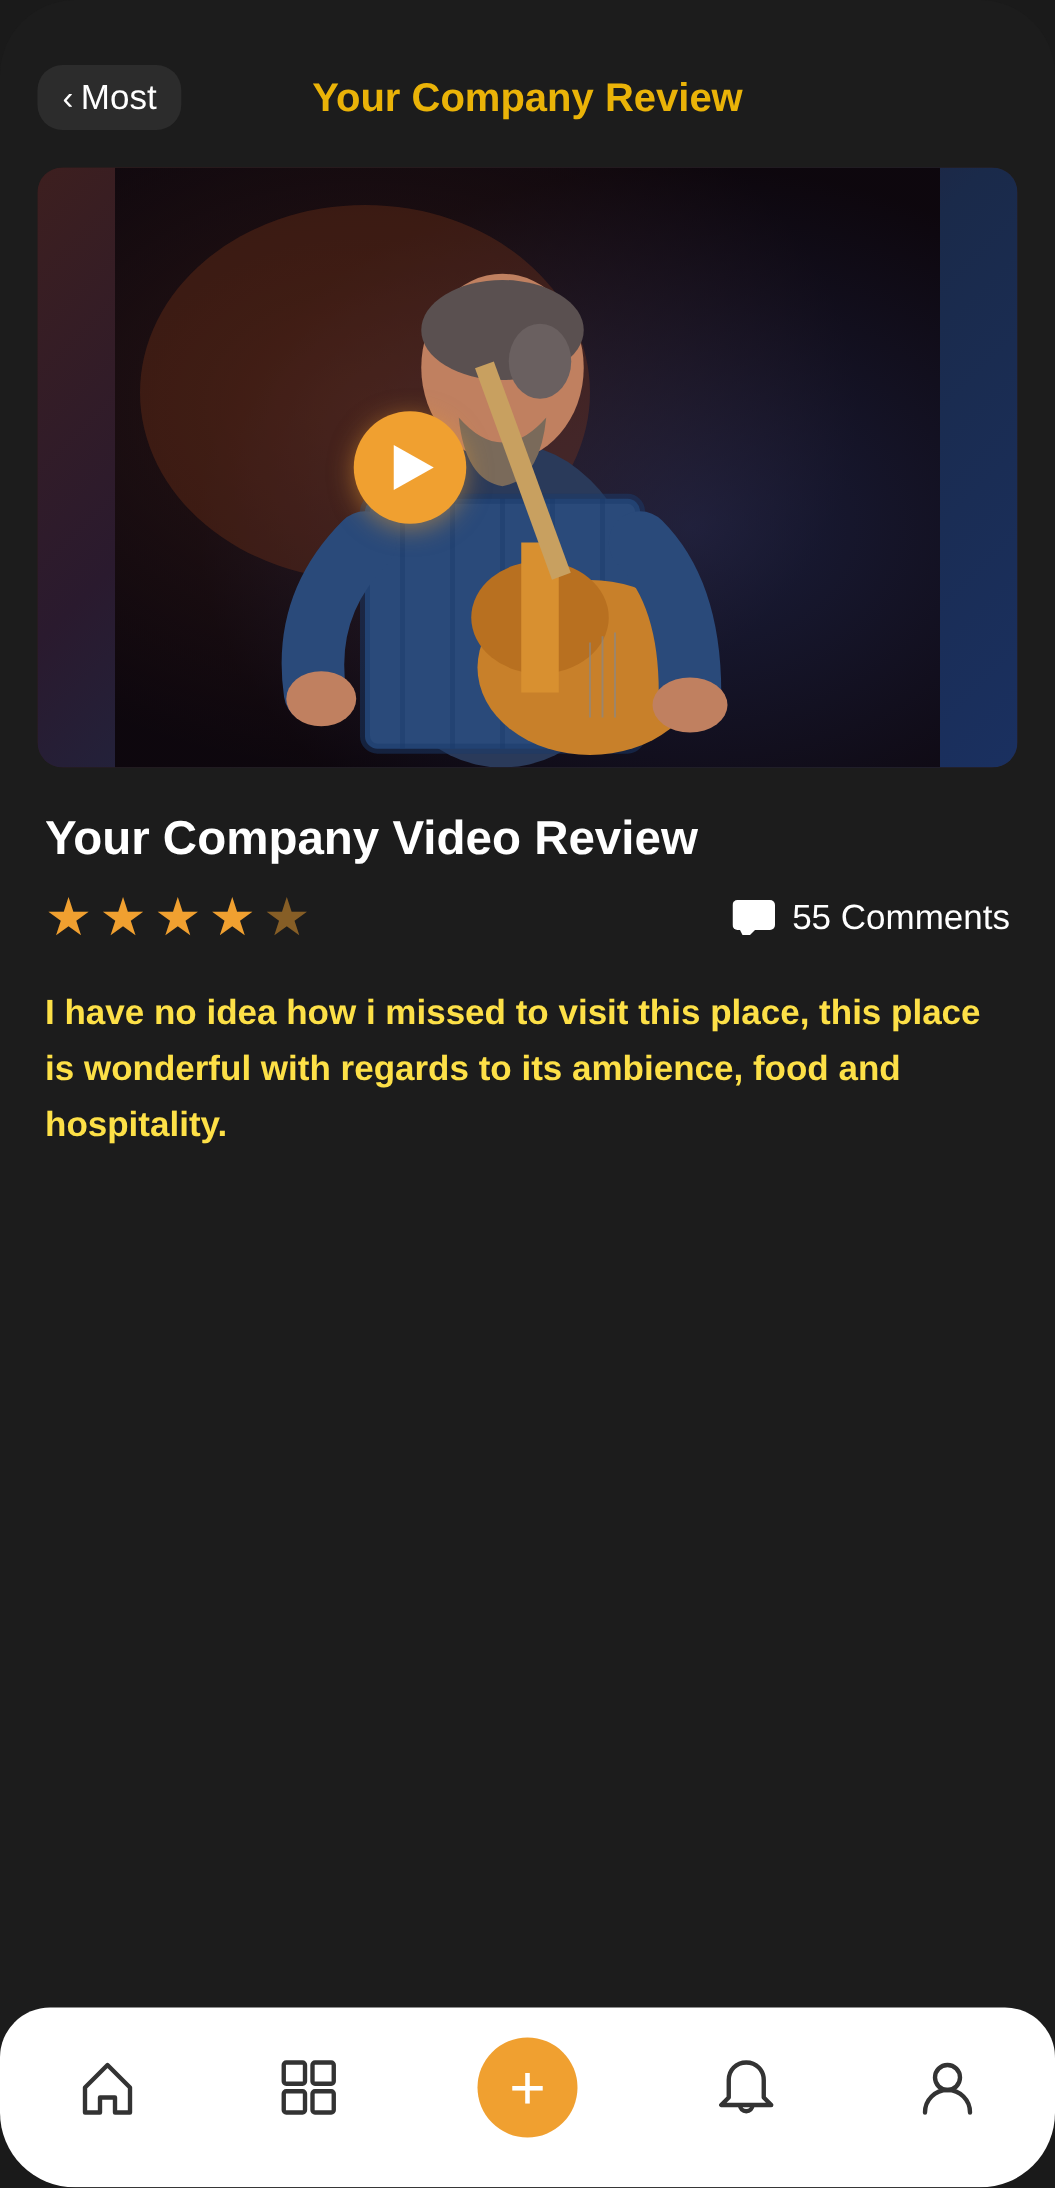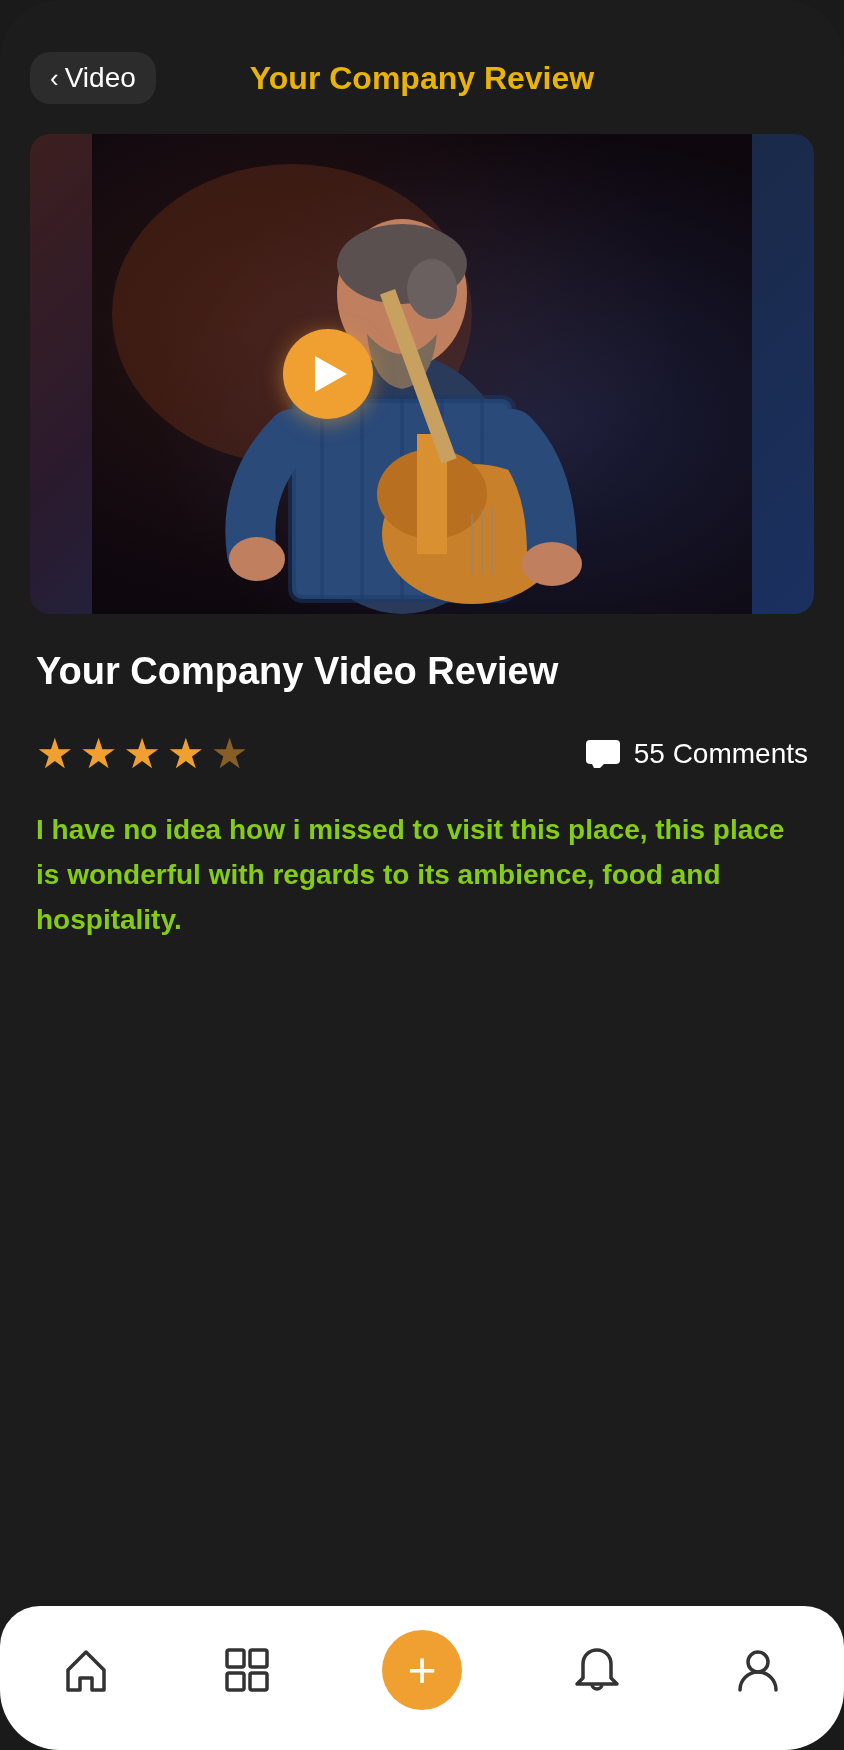--- a/index.html
+++ b/index.html
@@ -113,21 +113,21 @@
     
     .content {
       padding: 36px 36px 0;
       flex: 1;
     }
 
     .video-title {
       color: #fff;
       font-size: 38px;
       font-weight: 700;
-      margin-bottom: 36px;
+      margin-bottom: 16px;
     }
 
     .meta-row {
       display: flex;
       align-items: center;
       justify-content: space-between;
       margin-bottom: 30px;
     }
 
     .stars {
@@ -142,21 +142,21 @@
 
     .comments {
       display: flex;
       align-items: center;
       gap: 10px;
       color: #fff;
       font-size: 28px;
     }
 
     .review-text {
-      color: #84cc16;
+      color: #fde047;
       font-size: 28px;
       font-weight: 600;
       line-height: 1.6;
       margin-bottom: 30px;
     }
 
     
     .bottom-nav {
       background: #fff;
       border-radius: 40px 40px 0 0;
@@ -208,21 +208,21 @@
     }
   </style>
 </head>
 <body>
 
 <div class="phone-frame">
 
   <div class="header">
     <button class="back-btn">
       <span class="back-chevron">‹</span>
-      <span>Video</span>
+      <span>Most</span>
     </button>
     <span class="header-title">Your Company Review</span>
   </div>
 
   <div class="video-container">
     <div class="video-bg">
 
       <svg viewBox="0 0 660 480" xmlns="http://www.w3.org/2000/svg" style="position:absolute;top:0;left:0;width:100%;height:100%;">
         <defs>
           <radialGradient id="bg1" cx="30%" cy="40%" r="60%">

